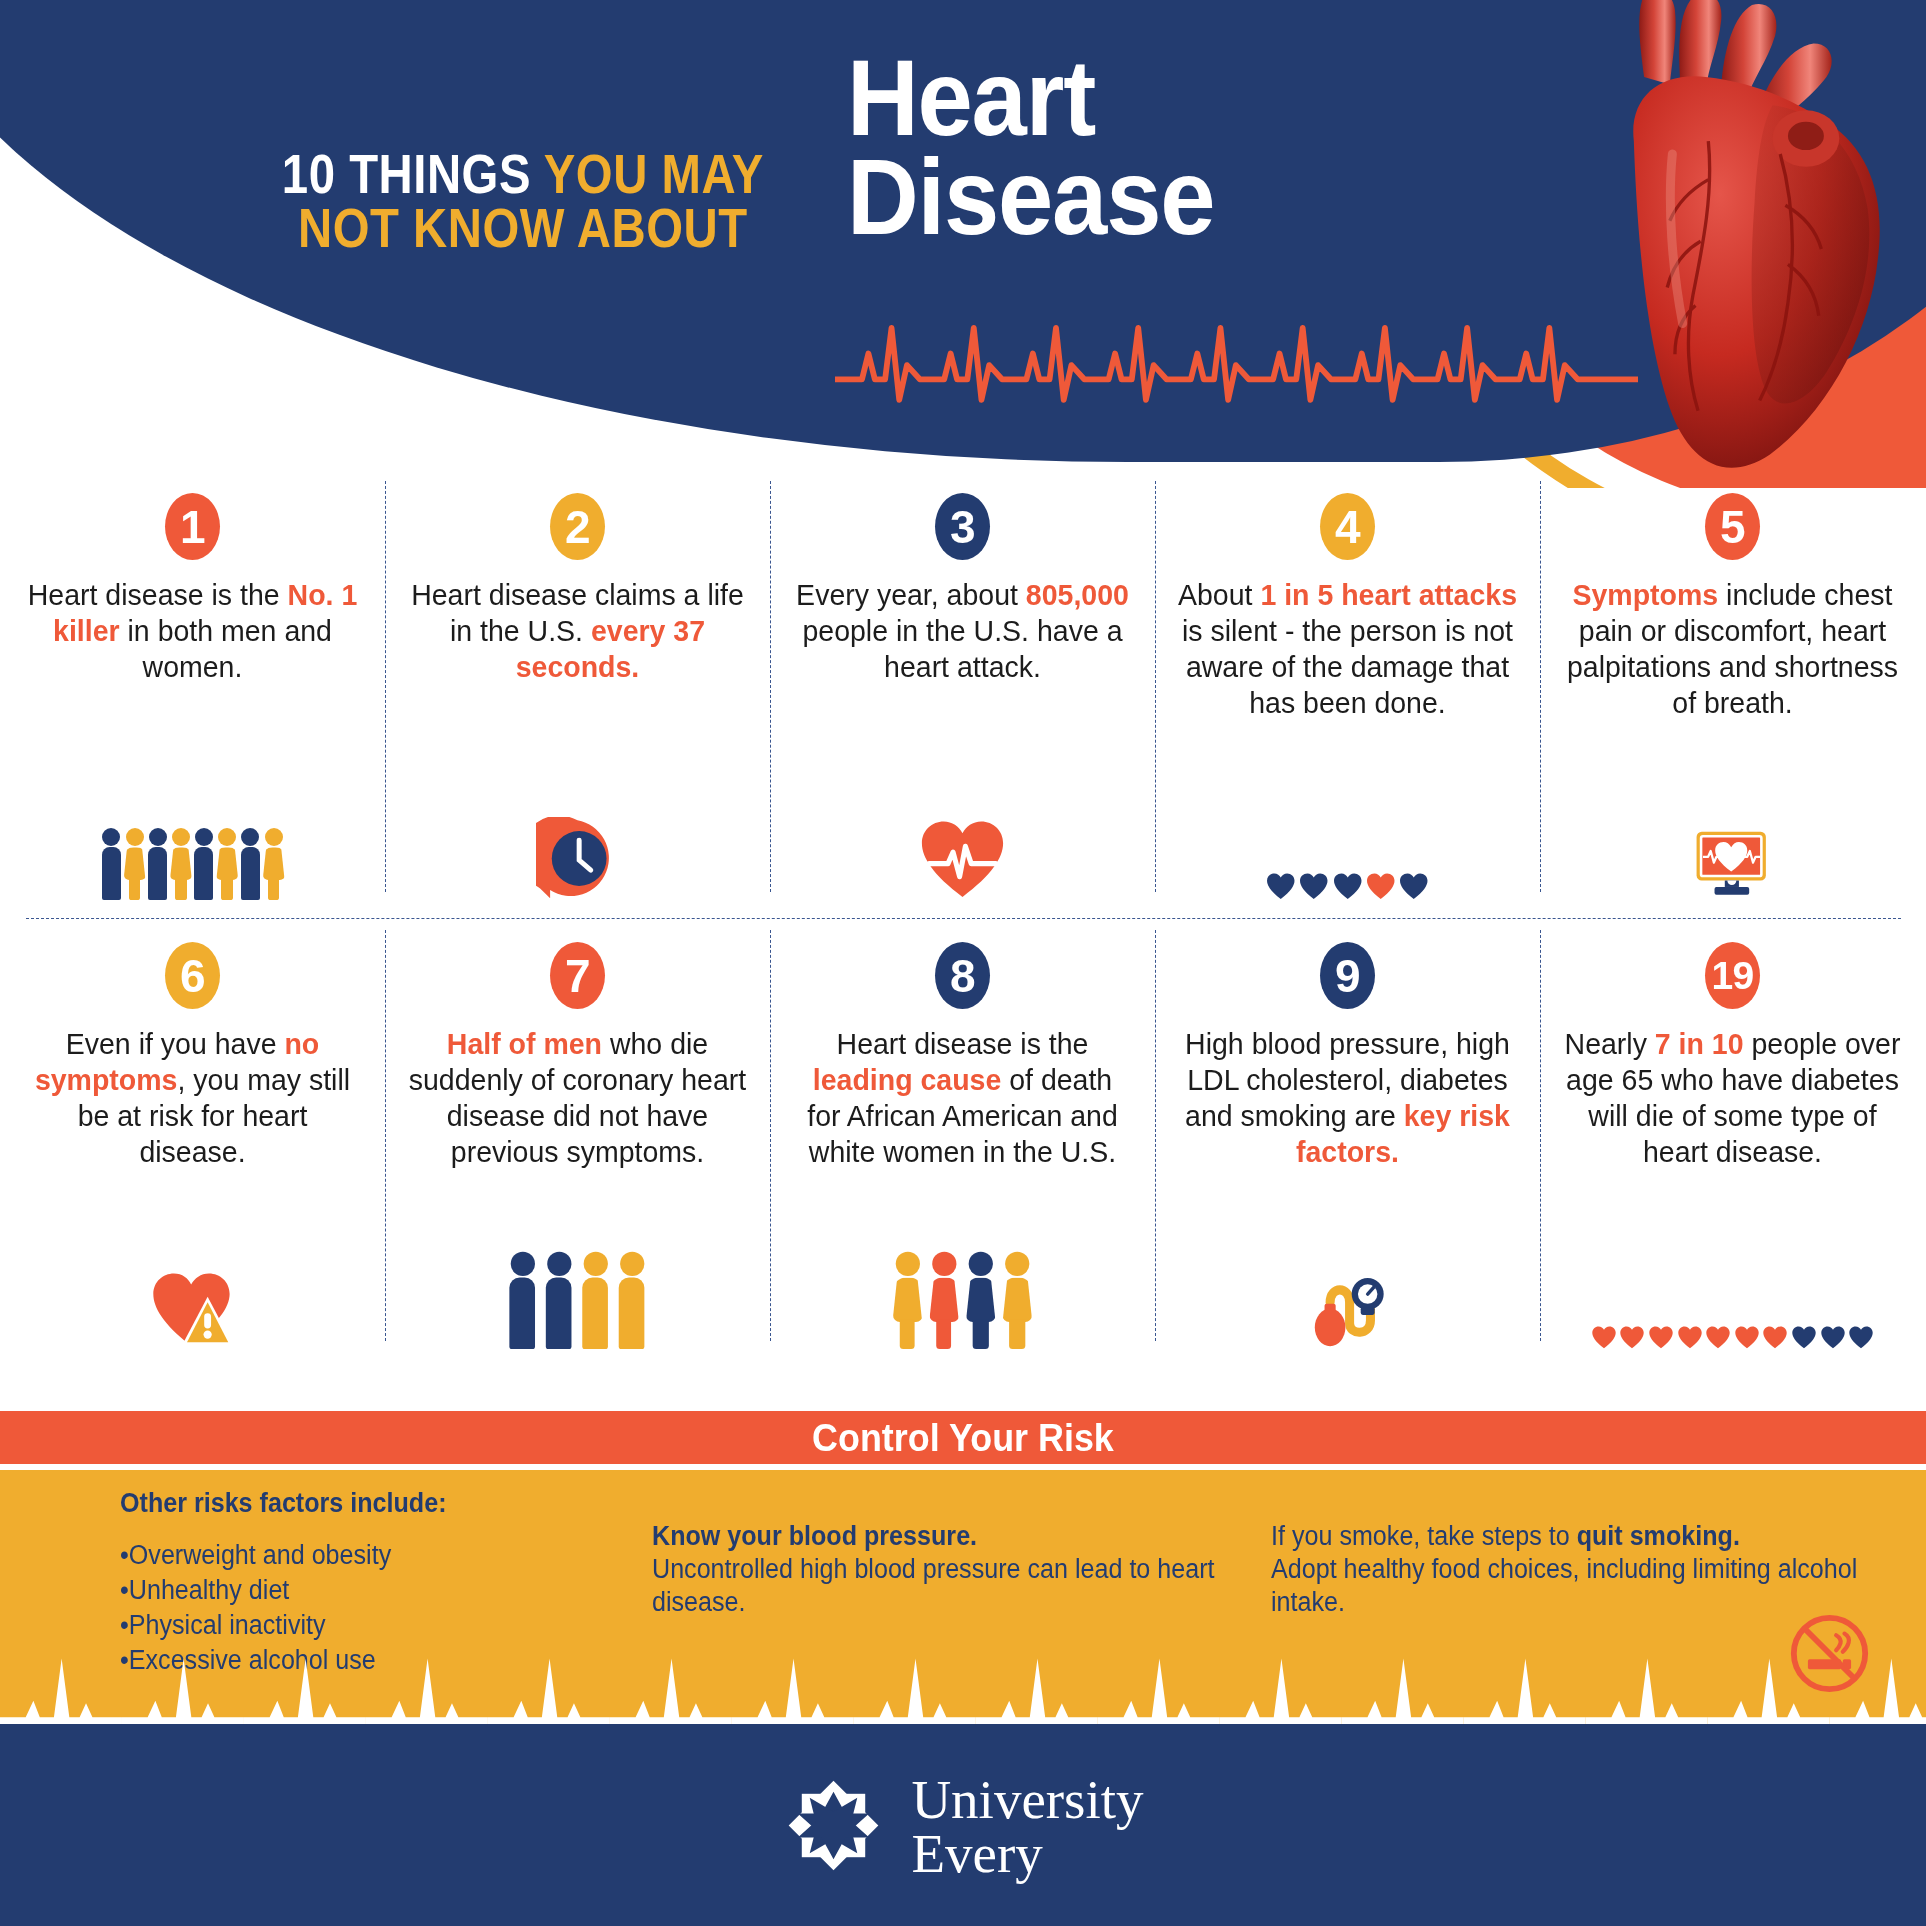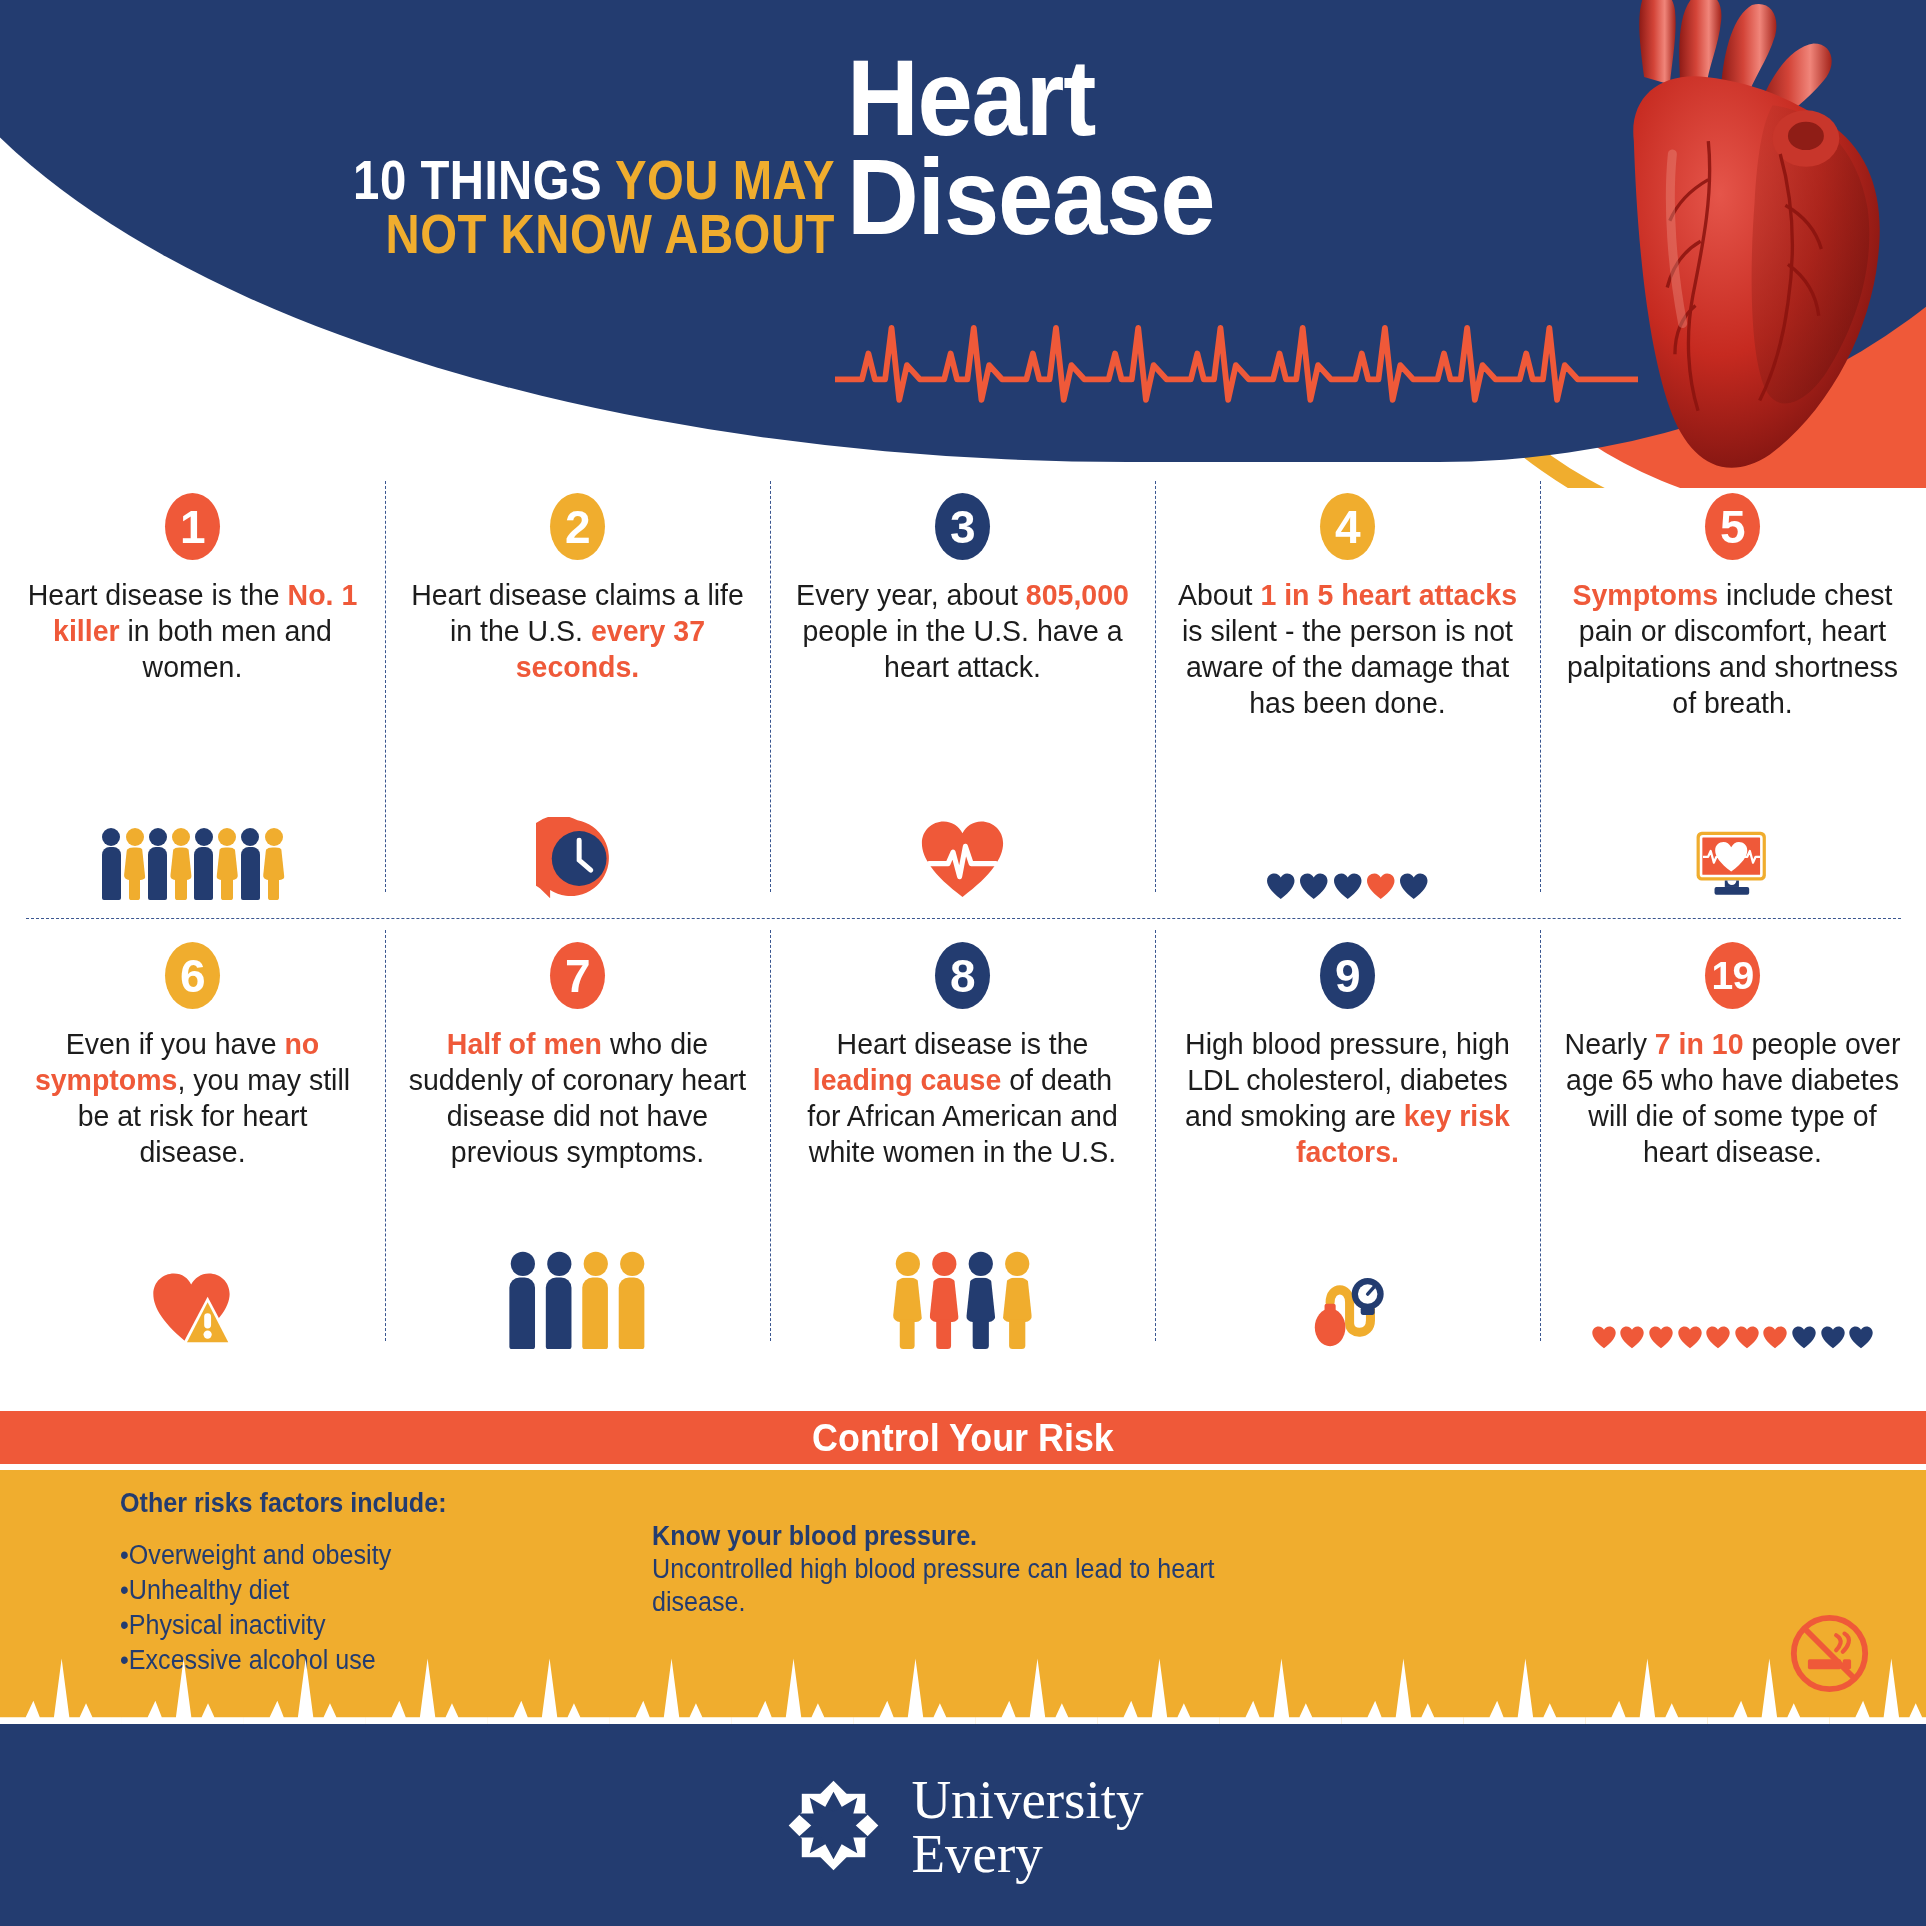--- a/index.html
+++ b/index.html
@@ -37,23 +37,23 @@
   .hdr-navy {
     position: absolute;
     left: -116px; top: -758px;
     width: 2221px; height: 1220px;
     background: #233c70;
     border-bottom-left-radius: 56% 46%;
     border-bottom-right-radius: 30% 40%;
   }
   .hdr-kicker {
     position: absolute;
-    left: 109px; top: 154px;
+    left: 109px; top: 148px;
     width: 726px;
-    text-align: right;
+    text-align: center;
     line-height: 0.98;
   }
   .hdr-kicker .k-line {
     font-size: 55px;
     font-weight: bold;
     letter-spacing: 0.6px;
     transform: scaleX(0.86);
     transform-origin: right center;
     white-space: nowrap;
   }
@@ -624,20 +624,26 @@
         <li>Physical inactivity</li>
         <li>Excessive alcohol use</li>
       </ul>
     </div>
 
     <div class="risk-col c2" style="padding-top:33px">
       <div class="risk-head">Know your blood pressure.</div>
       <div class="risk-body">Uncontrolled high blood pressure can lead to heart disease.</div>
     </div>
 
+    <div class="risk-col c3" style="padding-top:33px">
+      <div class="risk-body">
+        <span>If you smoke, take steps to </span><b>quit smoking.</b>
+      </div>
+      <div class="risk-body">Adopt healthy food choices, including limiting alcohol intake.</div>
+    </div>
   </div>
 
   <svg class="nosmoke" viewBox="0 0 100 100">
     <circle cx="50" cy="50" r="43" fill="none" stroke="#ef5939" stroke-width="7"></circle>
     <rect x="24" y="57" width="40" height="12" rx="2" fill="#ef5939"></rect>
     <rect x="66" y="57" width="10" height="12" rx="2" fill="#ef5939"></rect>
     <path d="M58 28 C68 34 62 42 58 46 M68 26 C78 32 72 42 66 48" fill="none" stroke="#ef5939" stroke-width="5" stroke-linecap="round"></path>
     <line x1="19" y1="19" x2="81" y2="81" stroke="#ef5939" stroke-width="7"></line>
   </svg>
 

